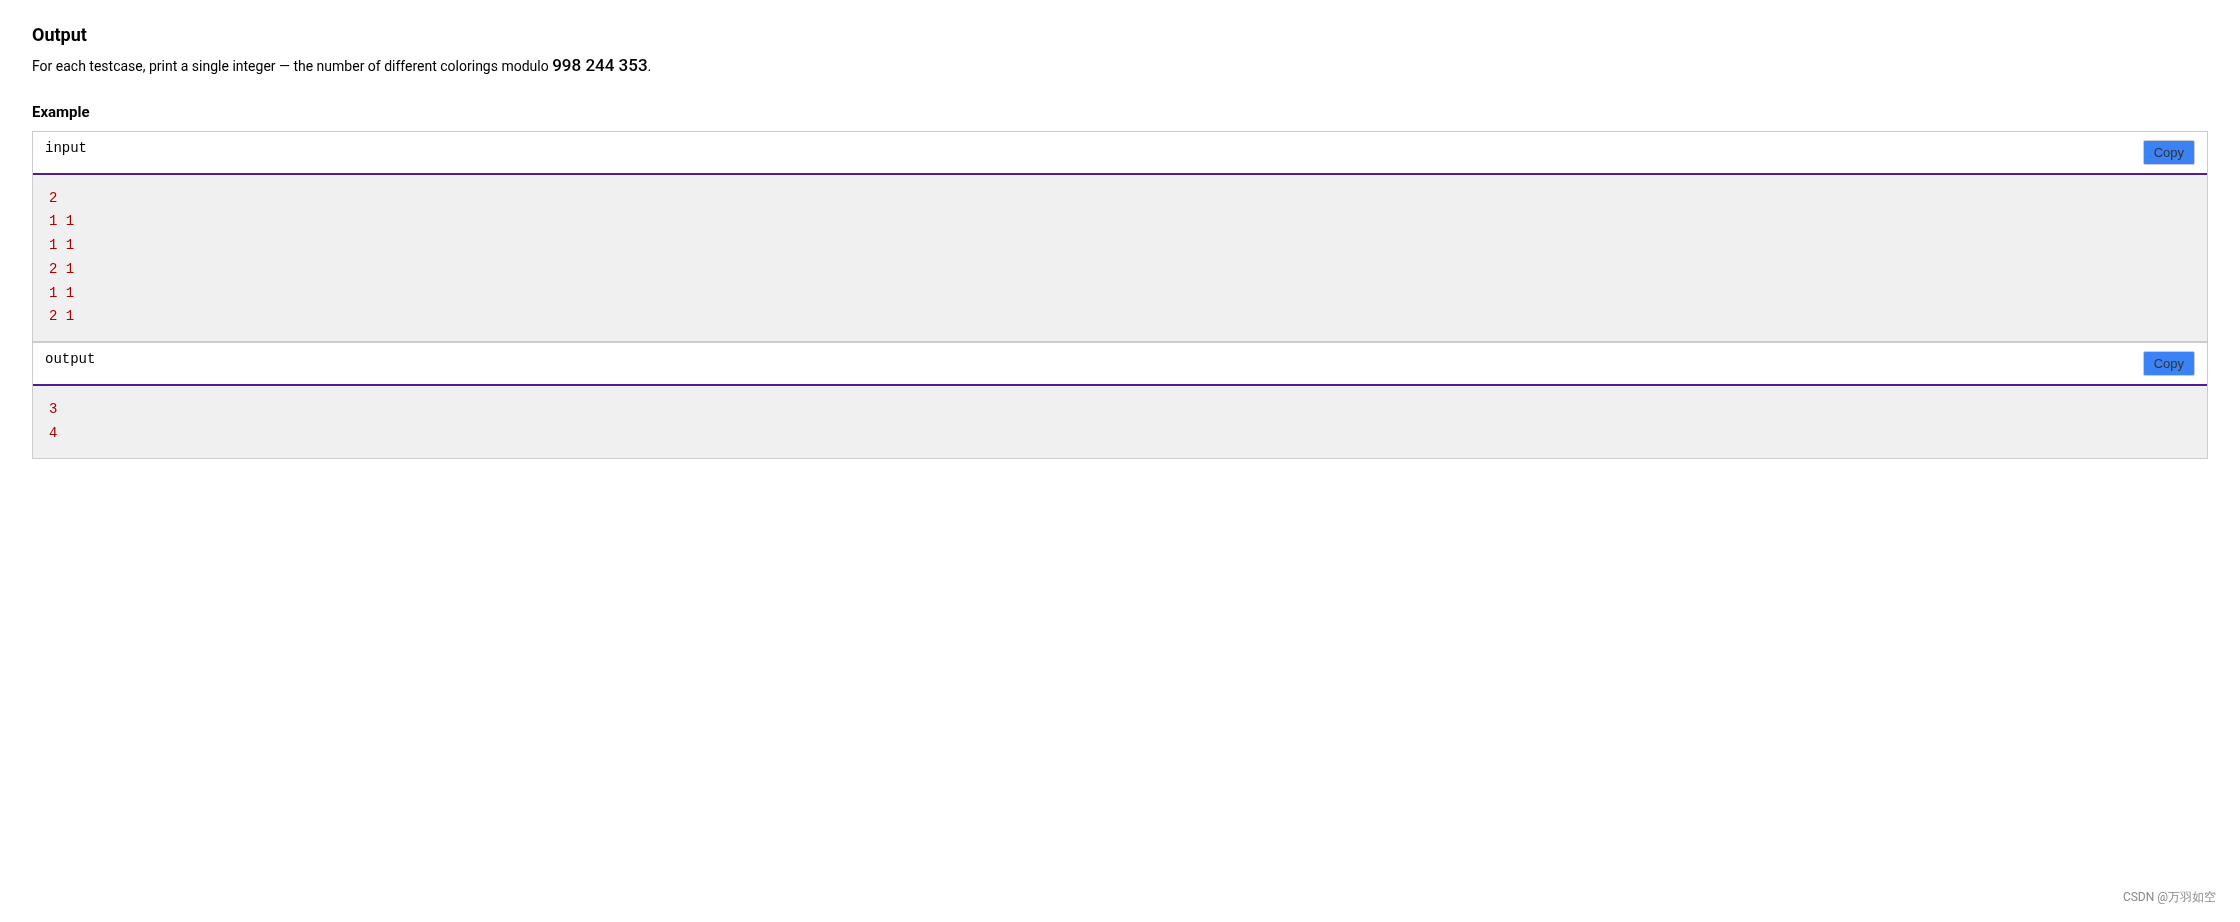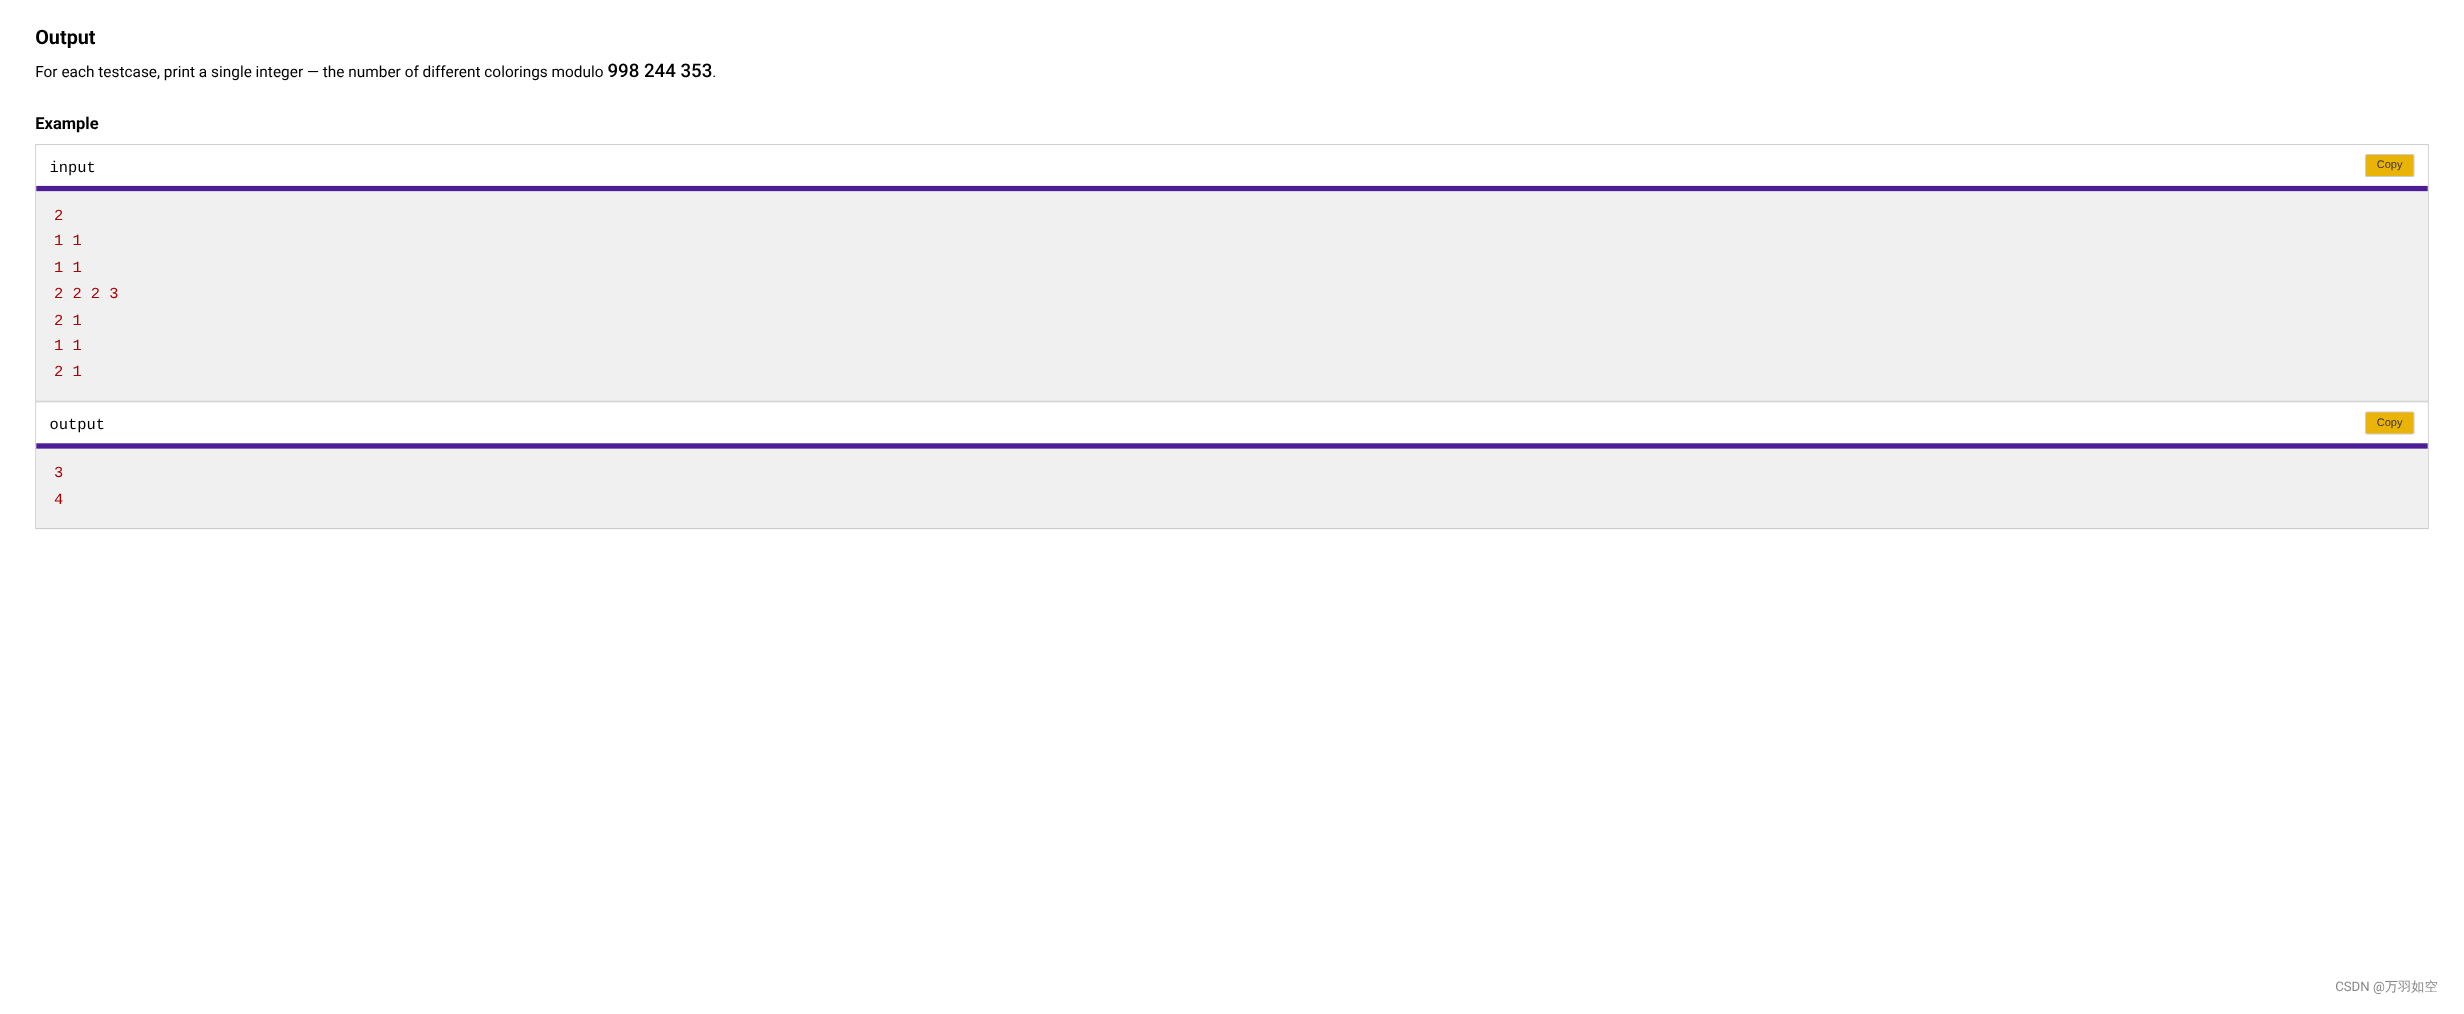--- a/index.html
+++ b/index.html
@@ -51,37 +51,37 @@
     }
 
     .code-block {
       border: 1px solid #cccccc;
       margin-bottom: 0;
     }
 
     .code-header {
       display: flex;
       justify-content: space-between;
-      align-items: flex-end;
+      align-items: flex-start;
       padding: 8px 12px;
       background: #ffffff;
-      border-bottom: 5px solid #4c1d95;
+      border-bottom: 2px solid #4c1d95;
     }
 
     .code-label {
       font-family: "Courier New", Courier, monospace;
       font-size: 14px;
       color: #000000;
     }
 
     .copy-button {
       border: 1px solid #cccccc;
-      background: #eab308;
+      background: #3b82f6;
       padding: 4px 10px;
-      font-size: 10px;
+      font-size: 13px;
       cursor: pointer;
       color: #333333;
       border-radius: 2px;
     }
 
     .code-body {
       background: #f0f0f0;
       padding: 12px 16px;
       font-family: "Courier New", Courier, monospace;
       font-size: 14px;
@@ -117,21 +117,20 @@
 
   <div class="code-block">
     <div class="code-header">
       <span class="code-label">input</span>
       <button class="copy-button">Copy</button>
     </div>
     <div class="code-body" id="input-lines">
     <span class="code-line">2</span>
         <span class="code-line">1 1</span>
         <span class="code-line">1 1</span>
-        <span class="code-line">2 2 2 3</span>
         <span class="code-line">2 1</span>
         <span class="code-line">1 1</span>
         <span class="code-line">2 1</span>
       </div>
   </div>
 
   <div class="code-block">
     <div class="code-header">
       <span class="code-label">output</span>
       <button class="copy-button">Copy</button>

